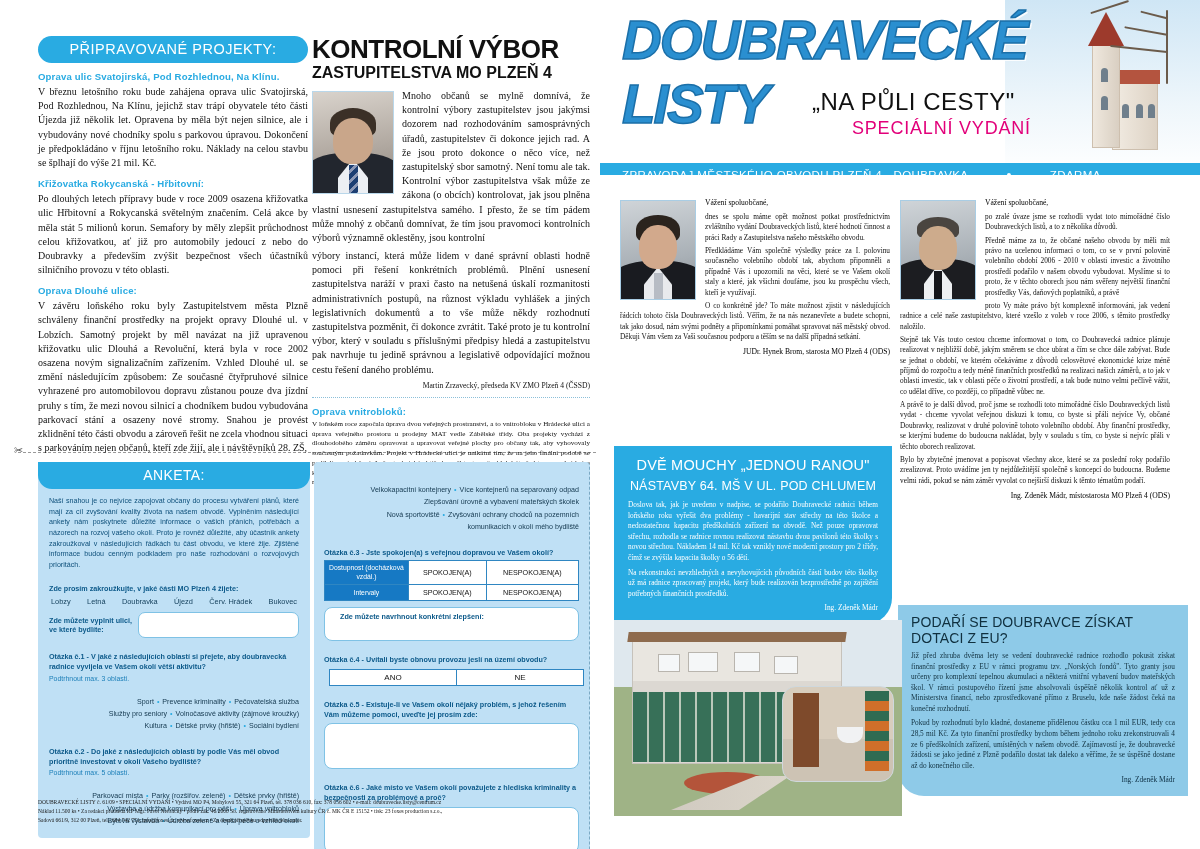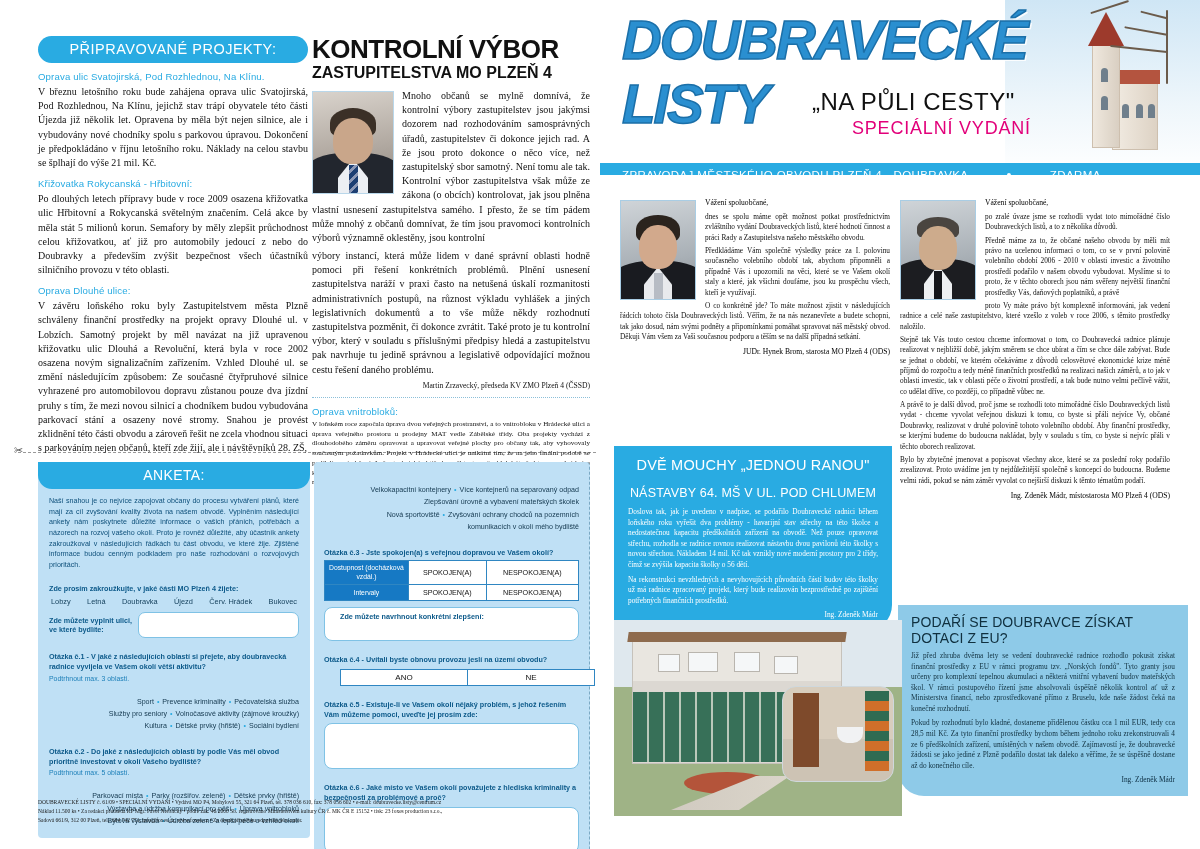--- a/index.html
+++ b/index.html
@@ -34,21 +34,21 @@
     font-size:14.5px;
     letter-spacing:0.5px;
     padding:5px 4px 6px;
     margin-bottom:8px;
   }
 
   .subhead {
     color:#29abe2;
     font-family:"Liberation Sans", sans-serif;
     font-size:9.6px;
-    font-weight:normal;
+    font-weight:bold;
     margin:8px 0 3px;
     letter-spacing:0.15px;
   }
   .body-txt {
     font-family:"Liberation Serif", serif;
     font-size:10px;
     line-height:1.42;
     text-align:justify;
     color:#111;
     margin:0 0 4px;
@@ -219,21 +219,21 @@
   .tbl td.hd { background:#1679c4; color:#fff; font-size:6.8px; line-height:1.25; width:33%; }
   .note-box {
     background:#fff; border:1px solid #7fc2e5; border-radius:8px;
     padding:4px 15px; margin:4px 0 6px; min-height:34px;
   }
   .note-box .lbl {
     font-family:"Liberation Sans", sans-serif; font-size:7.2px;
     font-weight:bold; color:#0d5a8a;
   }
   .note-box.tall { min-height:46px; }
-  .tbl2 { width:100%; border-collapse:collapse; margin:4px 16px 6px; }
+  .tbl2 { width:100%; border-collapse:collapse; margin:4px 5px 6px; }
   .tbl2 td {
     border:1px solid #2f86c2; background:#fff; text-align:center;
     font-family:"Liberation Sans", sans-serif; font-size:8px; padding:3px; color:#111; width:50%;
   }
 
   
   .footer {
     position:absolute; left:38px; top:798px; width:560px;
     font-family:"Liberation Serif", serif; font-size:5.5px;
     line-height:1.65; color:#1a1a1a;
@@ -341,21 +341,21 @@
     position:absolute; background:#29abe2; color:#fff;
     border-radius:0 0 26px 0;
     padding:10px 14px 12px;
   }
   .bc-title {
     font-family:"Liberation Sans", sans-serif; font-size:14.5px;
     text-align:center; letter-spacing:0.2px; line-height:1.25; margin:0 0 2px;
   }
   .bc-sub {
     font-family:"Liberation Sans", sans-serif; font-size:12.5px;
-    text-align:center; letter-spacing:0.2px; margin:12px 0 7px;
+    text-align:center; letter-spacing:0.2px; margin:5px 0 7px;
   }
   .bc-p {
     font-family:"Liberation Serif", serif; font-size:7.3px;
     line-height:1.45; text-align:justify; margin:0 0 4px; color:#fff;
   }
   .bc-sign { font-family:"Liberation Serif", serif; font-size:7.4px; text-align:right; }
 
   .light-card {
     position:absolute; background:#8ecae8; color:#0c2e42;
     border-radius:0 0 0 26px;

